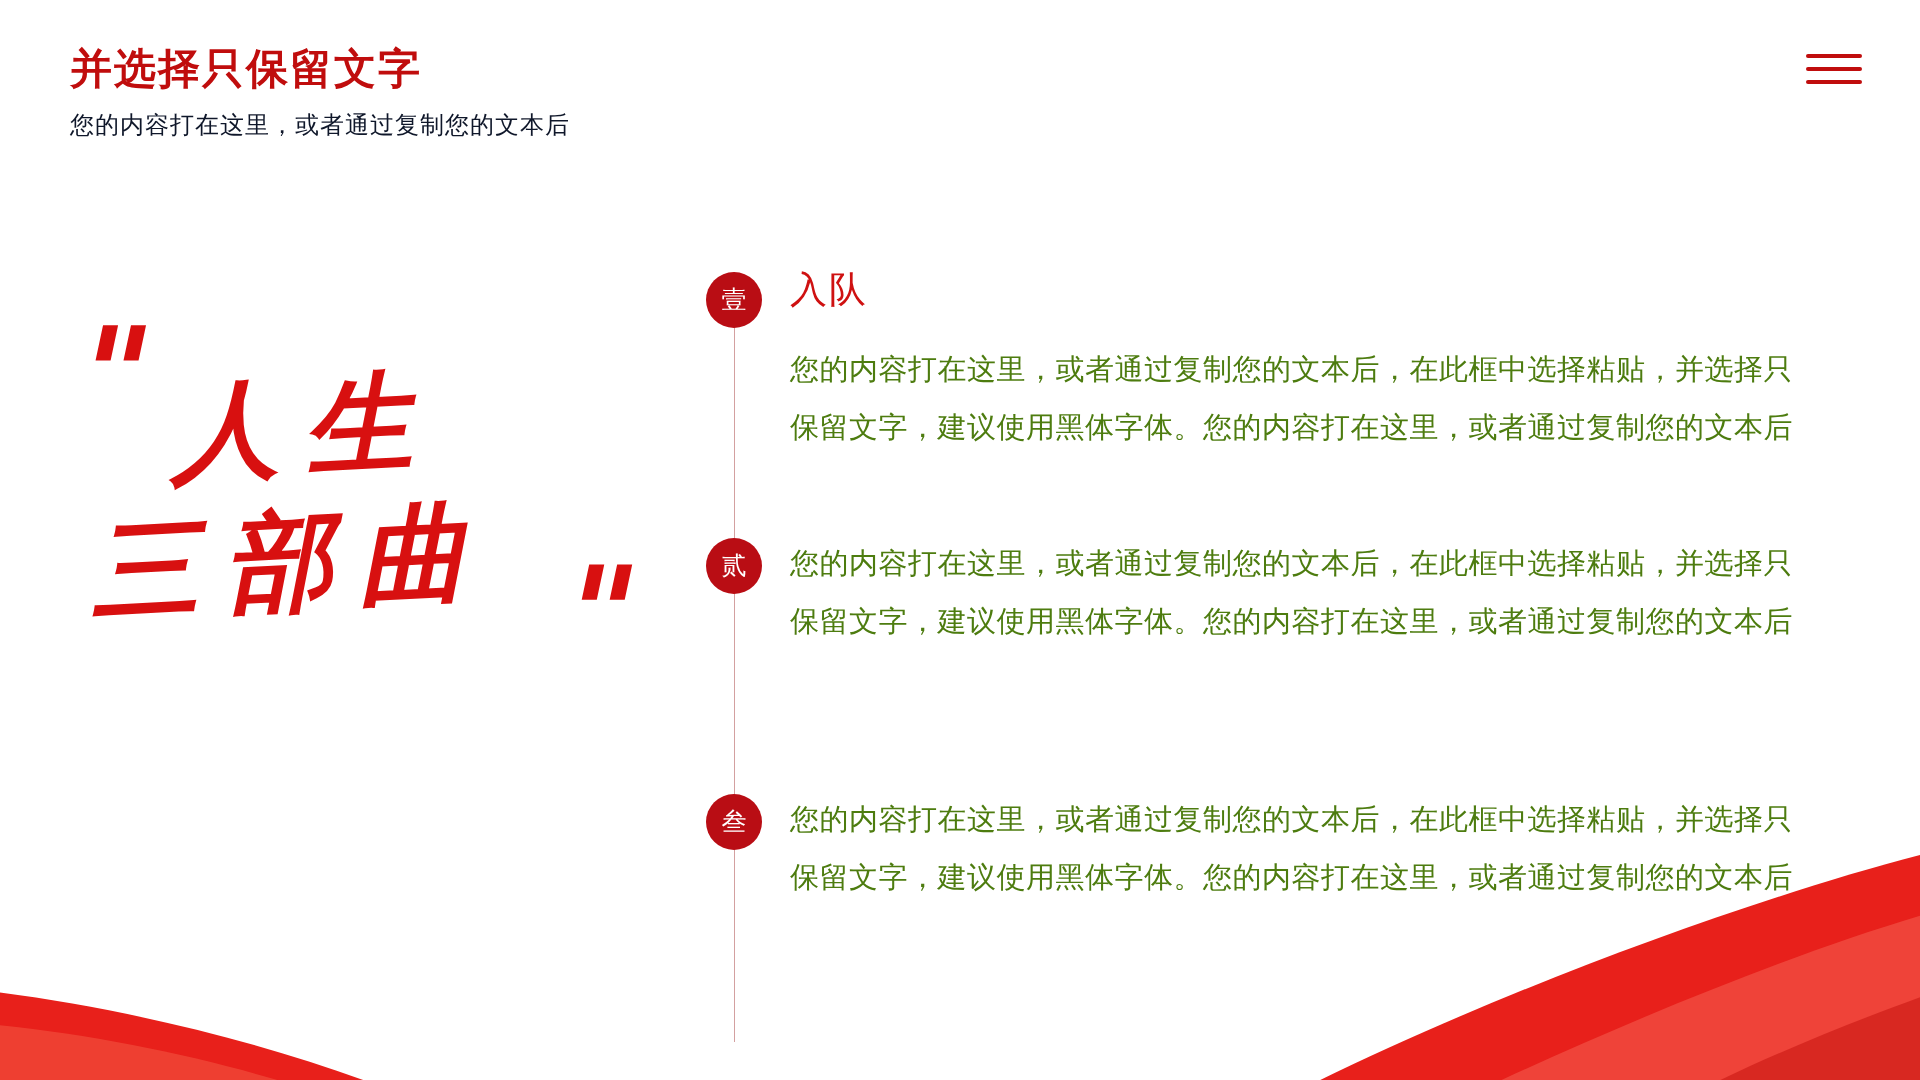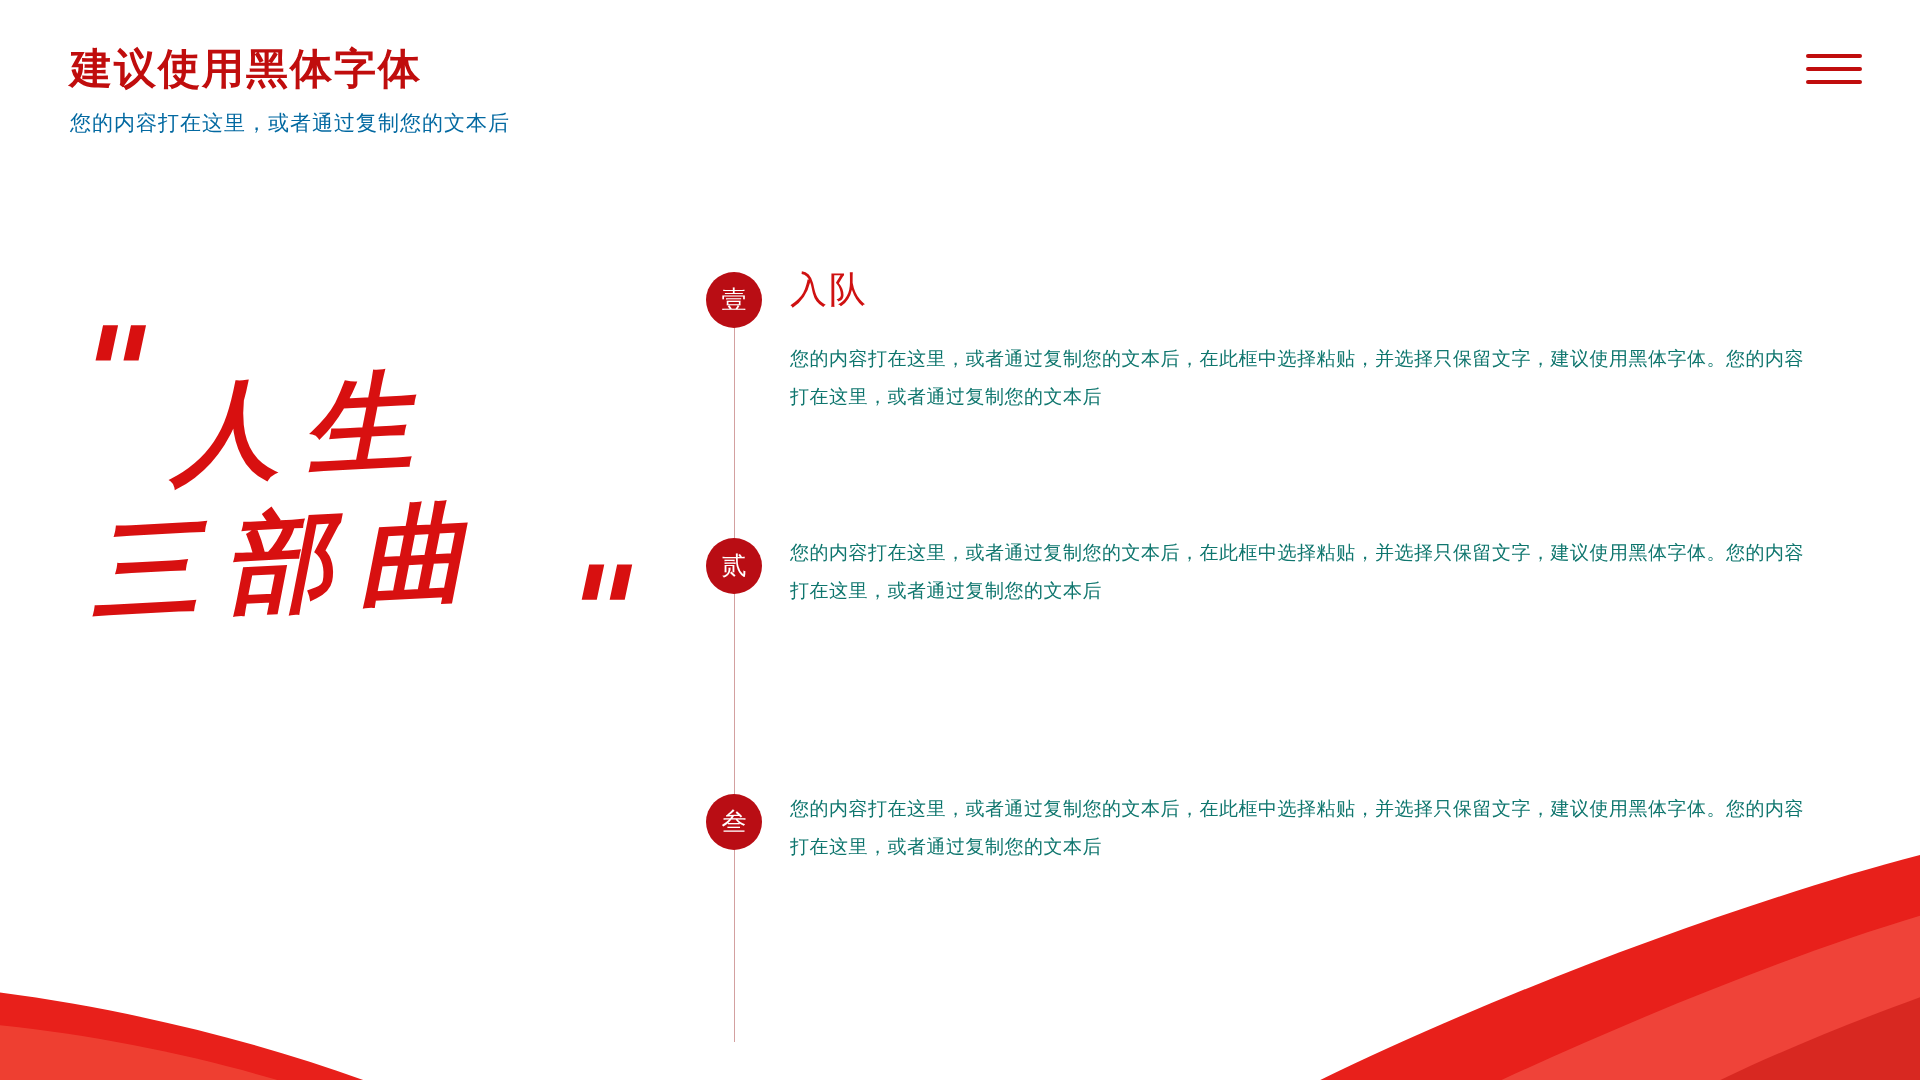--- a/index.html
+++ b/index.html
@@ -33,22 +33,22 @@
     font-family: "DejaVu Serif", "Liberation Serif", serif;
     font-size: 42px;
     font-weight: 700;
     color: #c00d0d;
     letter-spacing: 2px;
     line-height: 1.15;
     white-space: nowrap;
   }
   .header-sub {
     margin-top: 16px;
-    font-size: 21px;
-    color: #0369a1;
+    font-size: 24px;
+    color: #0f172a;
     letter-spacing: 1px;
     white-space: nowrap;
   }
 
   
   .menu-button {
     position: absolute;
     right: 58px;
     top: 54px;
     width: 56px;
@@ -158,22 +158,22 @@
   .tl-title {
     font-family: Liberation Serif, serif;
     font-size: 37px;
     color: #cf1111;
     letter-spacing: 2px;
     line-height: 1.2;
     margin-top: -2px;
   }
   .tl-desc {
     margin-top: 28px;
-    font-size: 19px;
-    color: #0f766e;
+    font-size: 29px;
+    color: #4d7c0f;
     line-height: 2.0;
     letter-spacing: 0.5px;
     max-width: 1030px;
   }
 
   
   .ribbon-left {
     position: absolute;
     left: -40px;
     bottom: -10px;
@@ -189,21 +189,21 @@
     height: 240px;
     pointer-events: none;
   }
 </style>
 </head>
 <body>
 
 <div class="slide">
 
   <div class="header">
-    <div class="header-title">建议使用黑体字体</div>
+    <div class="header-title">并选择只保留文字</div>
     <div class="header-sub">您的内容打在这里，或者通过复制您的文本后</div>
   </div>
 
   <div class="menu-button">
     <span></span>
     <span></span>
     <span></span>
   </div>
 
   <div class="calligraphy">

